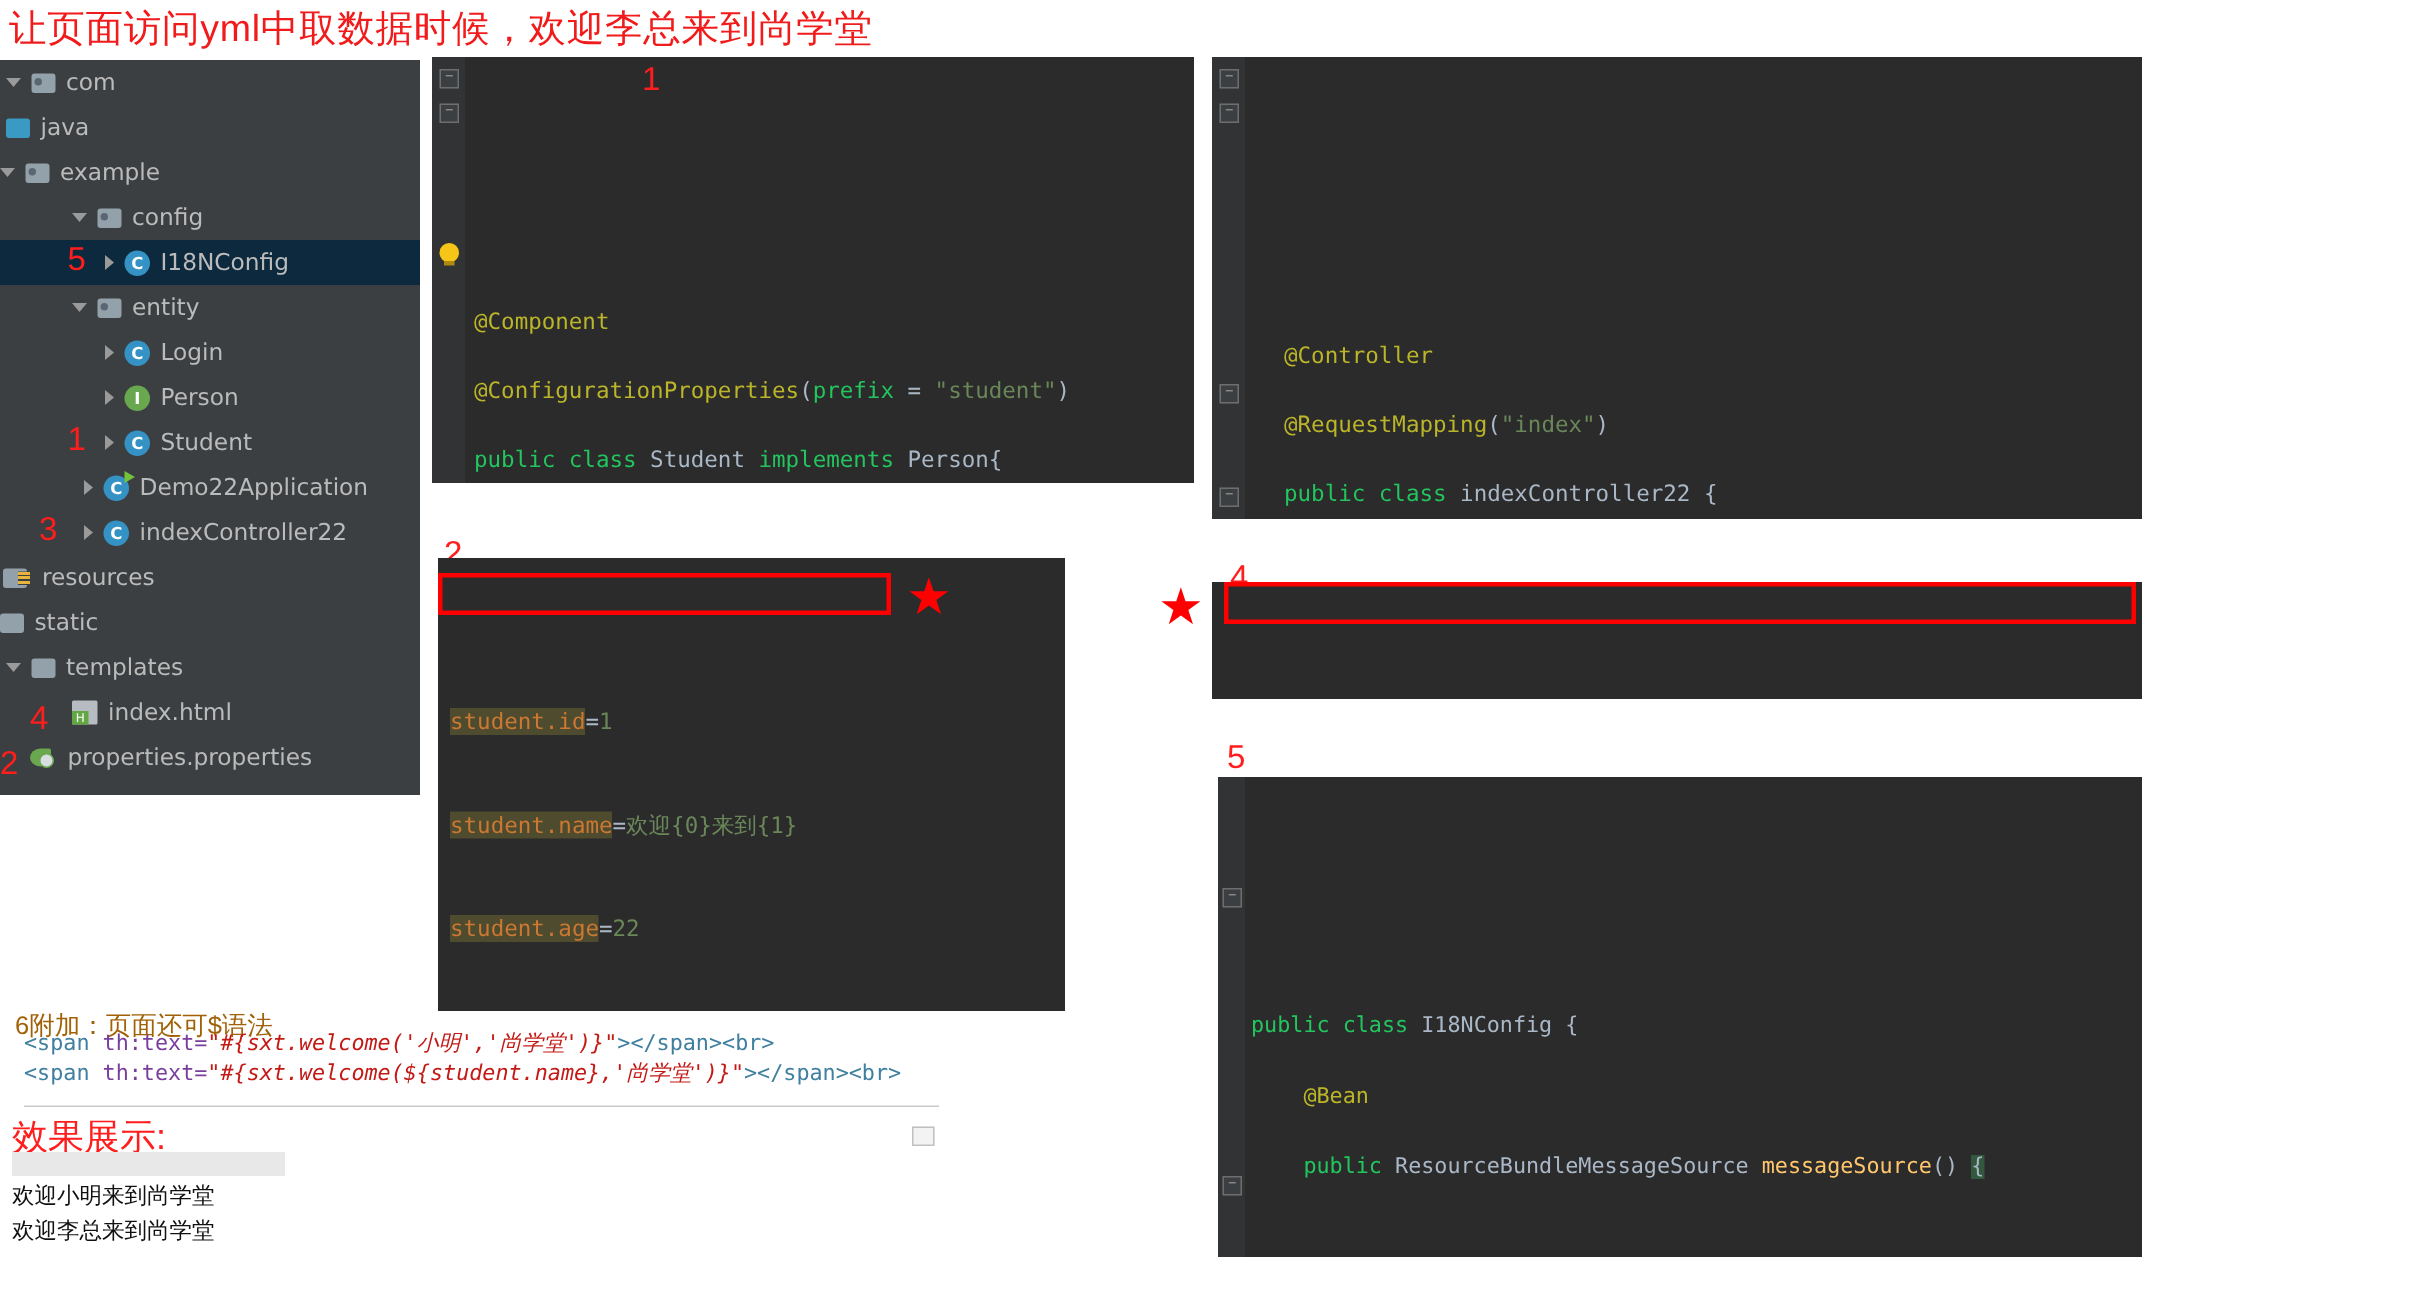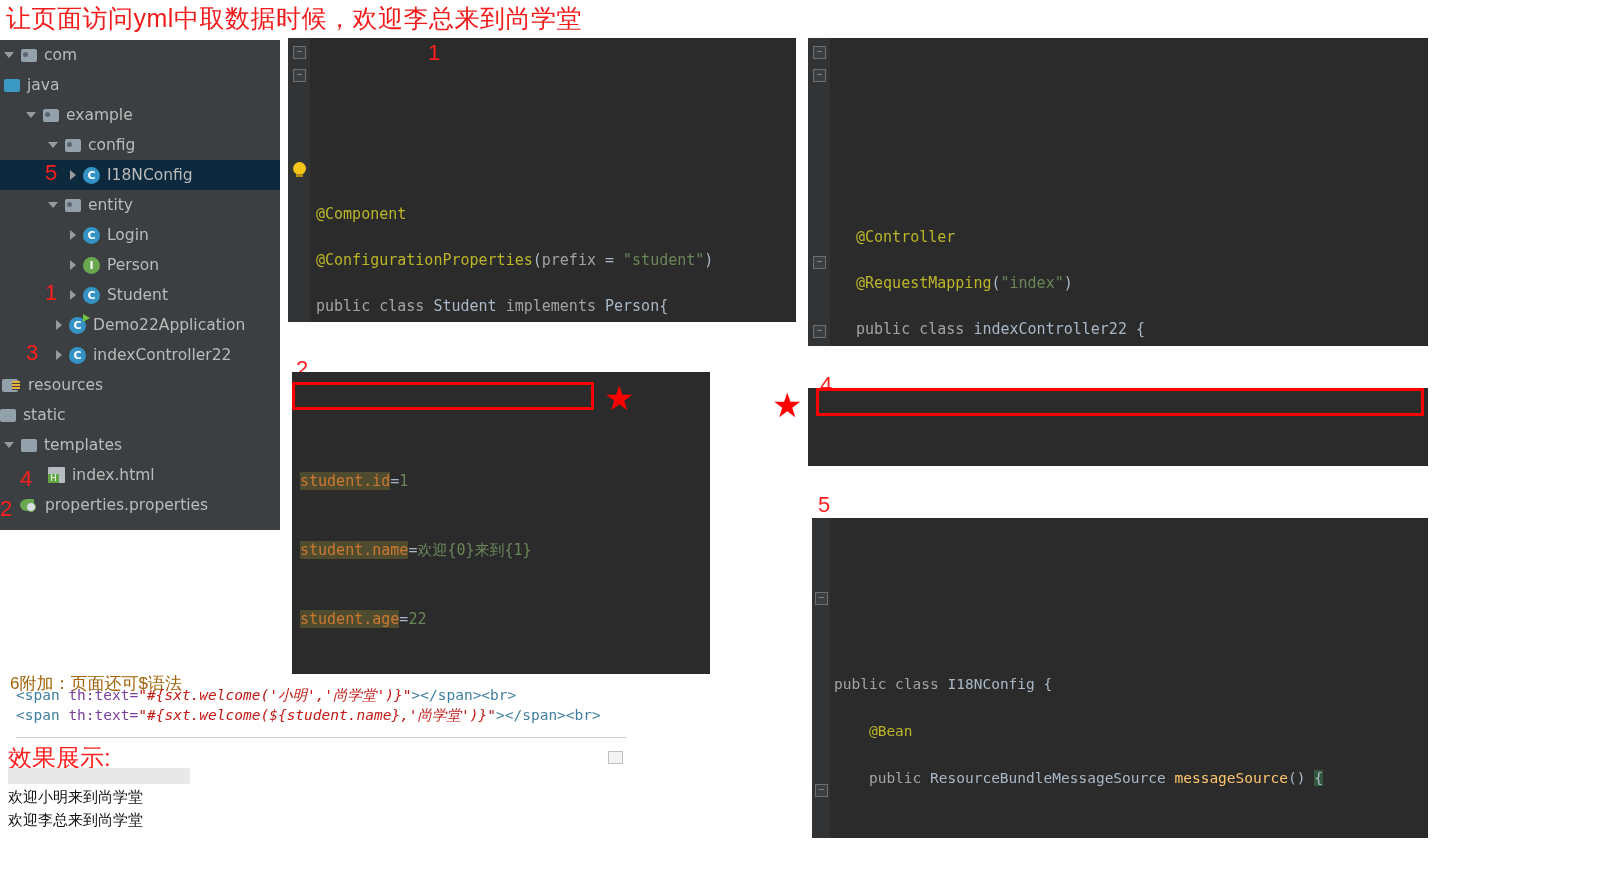--- a/index.html
+++ b/index.html
@@ -113,21 +113,21 @@
     white-space:pre;
     overflow:hidden;
   }
   .gut{
     position:absolute;left:0;top:0;bottom:0;width:22px;
     background:#313335;
   }
   .codebody{position:relative;padding-left:28px;padding-top:4px;}
   
   .anno{color:#bbb529;}
-  .kw{color:#a3a3a3;}
+  .kw{color:#22c55e;}
   .str{color:#6a8759;}
   .type{color:#a9b7c6;}
   .mth{color:#ffc66d;}
   .brace{color:#a9b7c6;}
   .hl{background:#32593d;}
 
   
   #p1{left:288px;top:38px;width:508px;height:284px;}
   
   #p2{left:292px;top:372px;width:418px;height:302px;background:#2b2b2b;}
@@ -194,21 +194,21 @@
     <span class="arrow down"></span>
     <span class="fold"></span>
     <span>com</span>
   </div>
 
   <div class="trow" style="padding-left:4px;">
     <span class="fold blue plain"></span>
     <span>java</span>
   </div>
 
-  <div class="trow" style="padding-left:26px;">
+  <div class="trow" style="">
     <span class="arrow down"></span>
     <span class="fold"></span>
     <span>example</span>
   </div>
 
   <div class="trow" style="padding-left:48px;">
     <span class="arrow down"></span>
     <span class="fold"></span>
     <span>config</span>
   </div>

